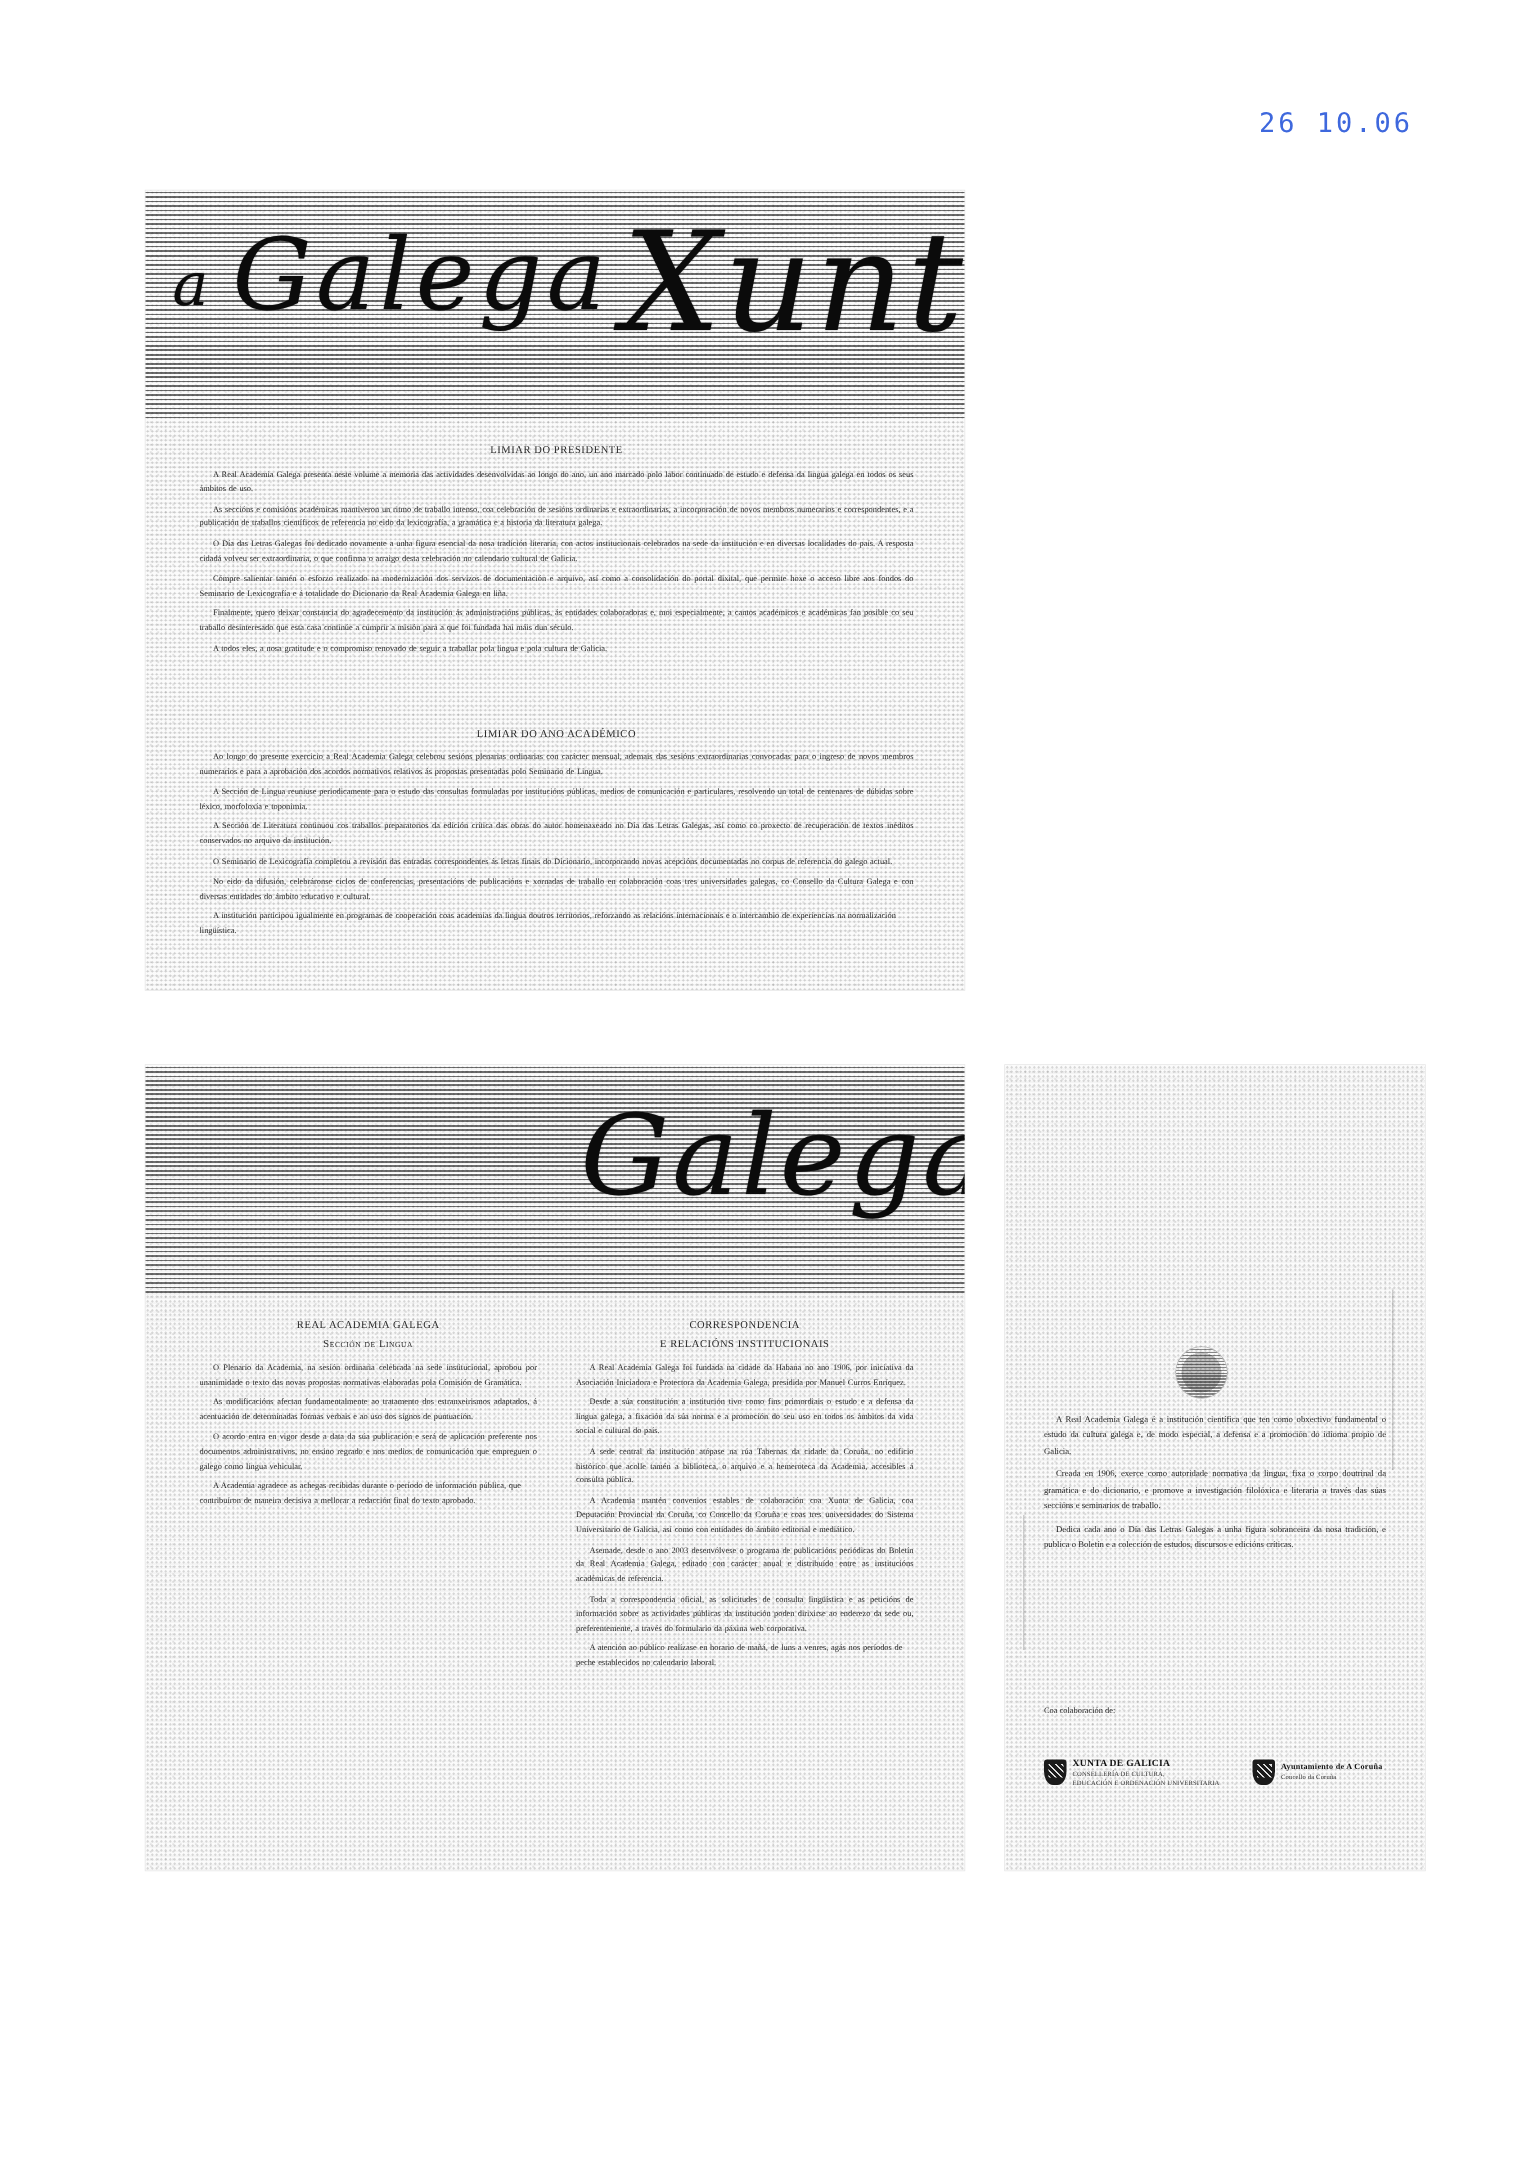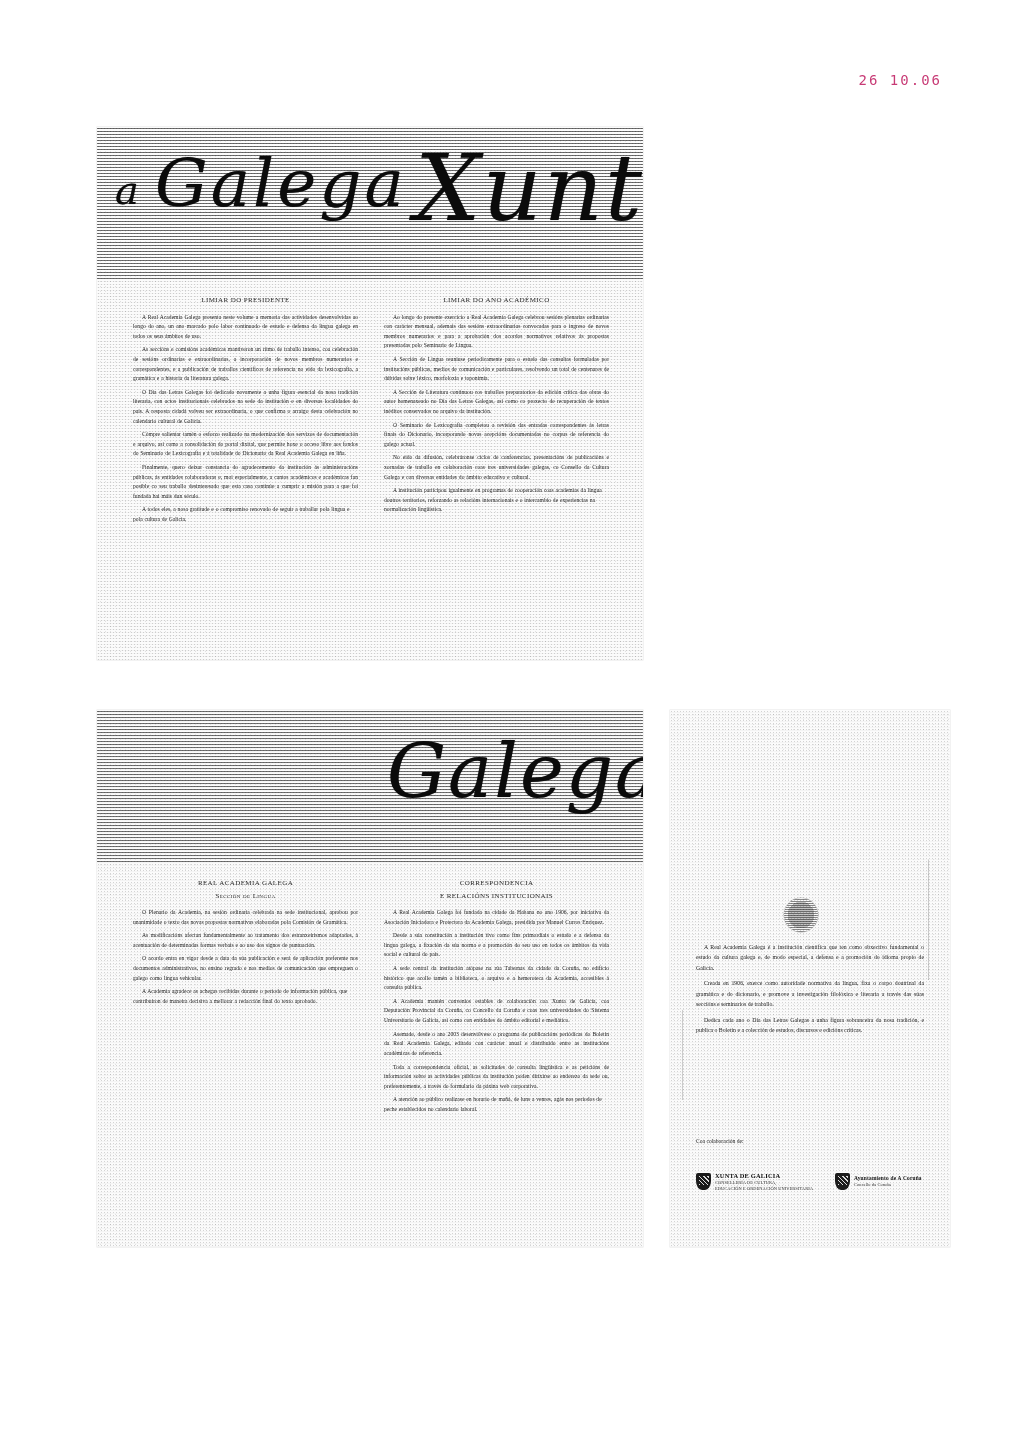--- a/index.html
+++ b/index.html
@@ -15,23 +15,23 @@
     color: #111;
     overflow: hidden;
   }
 
   
   .date-stamp {
     position: absolute;
     top: 72px;
     right: 68px;
     font-family: "DejaVu Sans Mono", monospace;
-    font-size: 14px;
+    font-size: 18px;
     letter-spacing: 2px;
-    color: #be185d;
+    color: #1d4ed8;
     opacity: .85;
     white-space: nowrap;
     text-align: right;
   }
 
   
   .page {
     position: absolute;
     background: #fbfbfb;
     
@@ -168,21 +168,21 @@
 
 <div class="date-stamp">26 10.06</div>
 
 <div class="page" style="left:97px; top:127px; width:546px; height:533px;">
   <div class="banner" style="height:152px;">
     <span class="script" style="left:18px; top:40px; font-size:40px;">a</span>
     <span class="script" style="left:58px; top:18px; font-size:66px; letter-spacing:3px;">Galega</span>
     <span class="script" style="left:318px; top:8px; font-size:92px; letter-spacing:2px;">Xunta</span>
   </div>
 
-  <div class="cols" style="left:36px; top:168px; right:34px; bottom:14px;">
+  <div class="cols" style="left:36px; top:168px; right:34px; bottom:14px;flex-direction:column;">
     <div class="col">
       <div class="col-head">LIMIAR DO PRESIDENTE</div>
       <p class="para">A Real Academia Galega presenta neste volume a memoria das actividades desenvolvidas ao longo do ano, un ano marcado polo labor continuado de estudo e defensa da lingua galega en todos os seus ámbitos de uso.</p>
       <p class="para">As seccións e comisións académicas mantiveron un ritmo de traballo intenso, coa celebración de sesións ordinarias e extraordinarias, a incorporación de novos membros numerarios e correspondentes, e a publicación de traballos científicos de referencia no eido da lexicografía, a gramática e a historia da literatura galega.</p>
       <p class="para">O Día das Letras Galegas foi dedicado novamente a unha figura esencial da nosa tradición literaria, con actos institucionais celebrados na sede da institución e en diversas localidades do país. A resposta cidadá volveu ser extraordinaria, o que confirma o arraigo desta celebración no calendario cultural de Galicia.</p>
       <p class="para">Cómpre salientar tamén o esforzo realizado na modernización dos servizos de documentación e arquivo, así como a consolidación do portal dixital, que permite hoxe o acceso libre aos fondos do Seminario de Lexicografía e á totalidade do Dicionario da Real Academia Galega en liña.</p>
       <p class="para">Finalmente, quero deixar constancia do agradecemento da institución ás administracións públicas, ás entidades colaboradoras e, moi especialmente, a cantos académicos e académicas fan posible co seu traballo desinteresado que esta casa continúe a cumprir a misión para a que foi fundada hai máis dun século.</p>
       <p class="para last">A todos eles, a nosa gratitude e o compromiso renovado de seguir a traballar pola lingua e pola cultura de Galicia.</p>
     </div>
     <div class="col">

